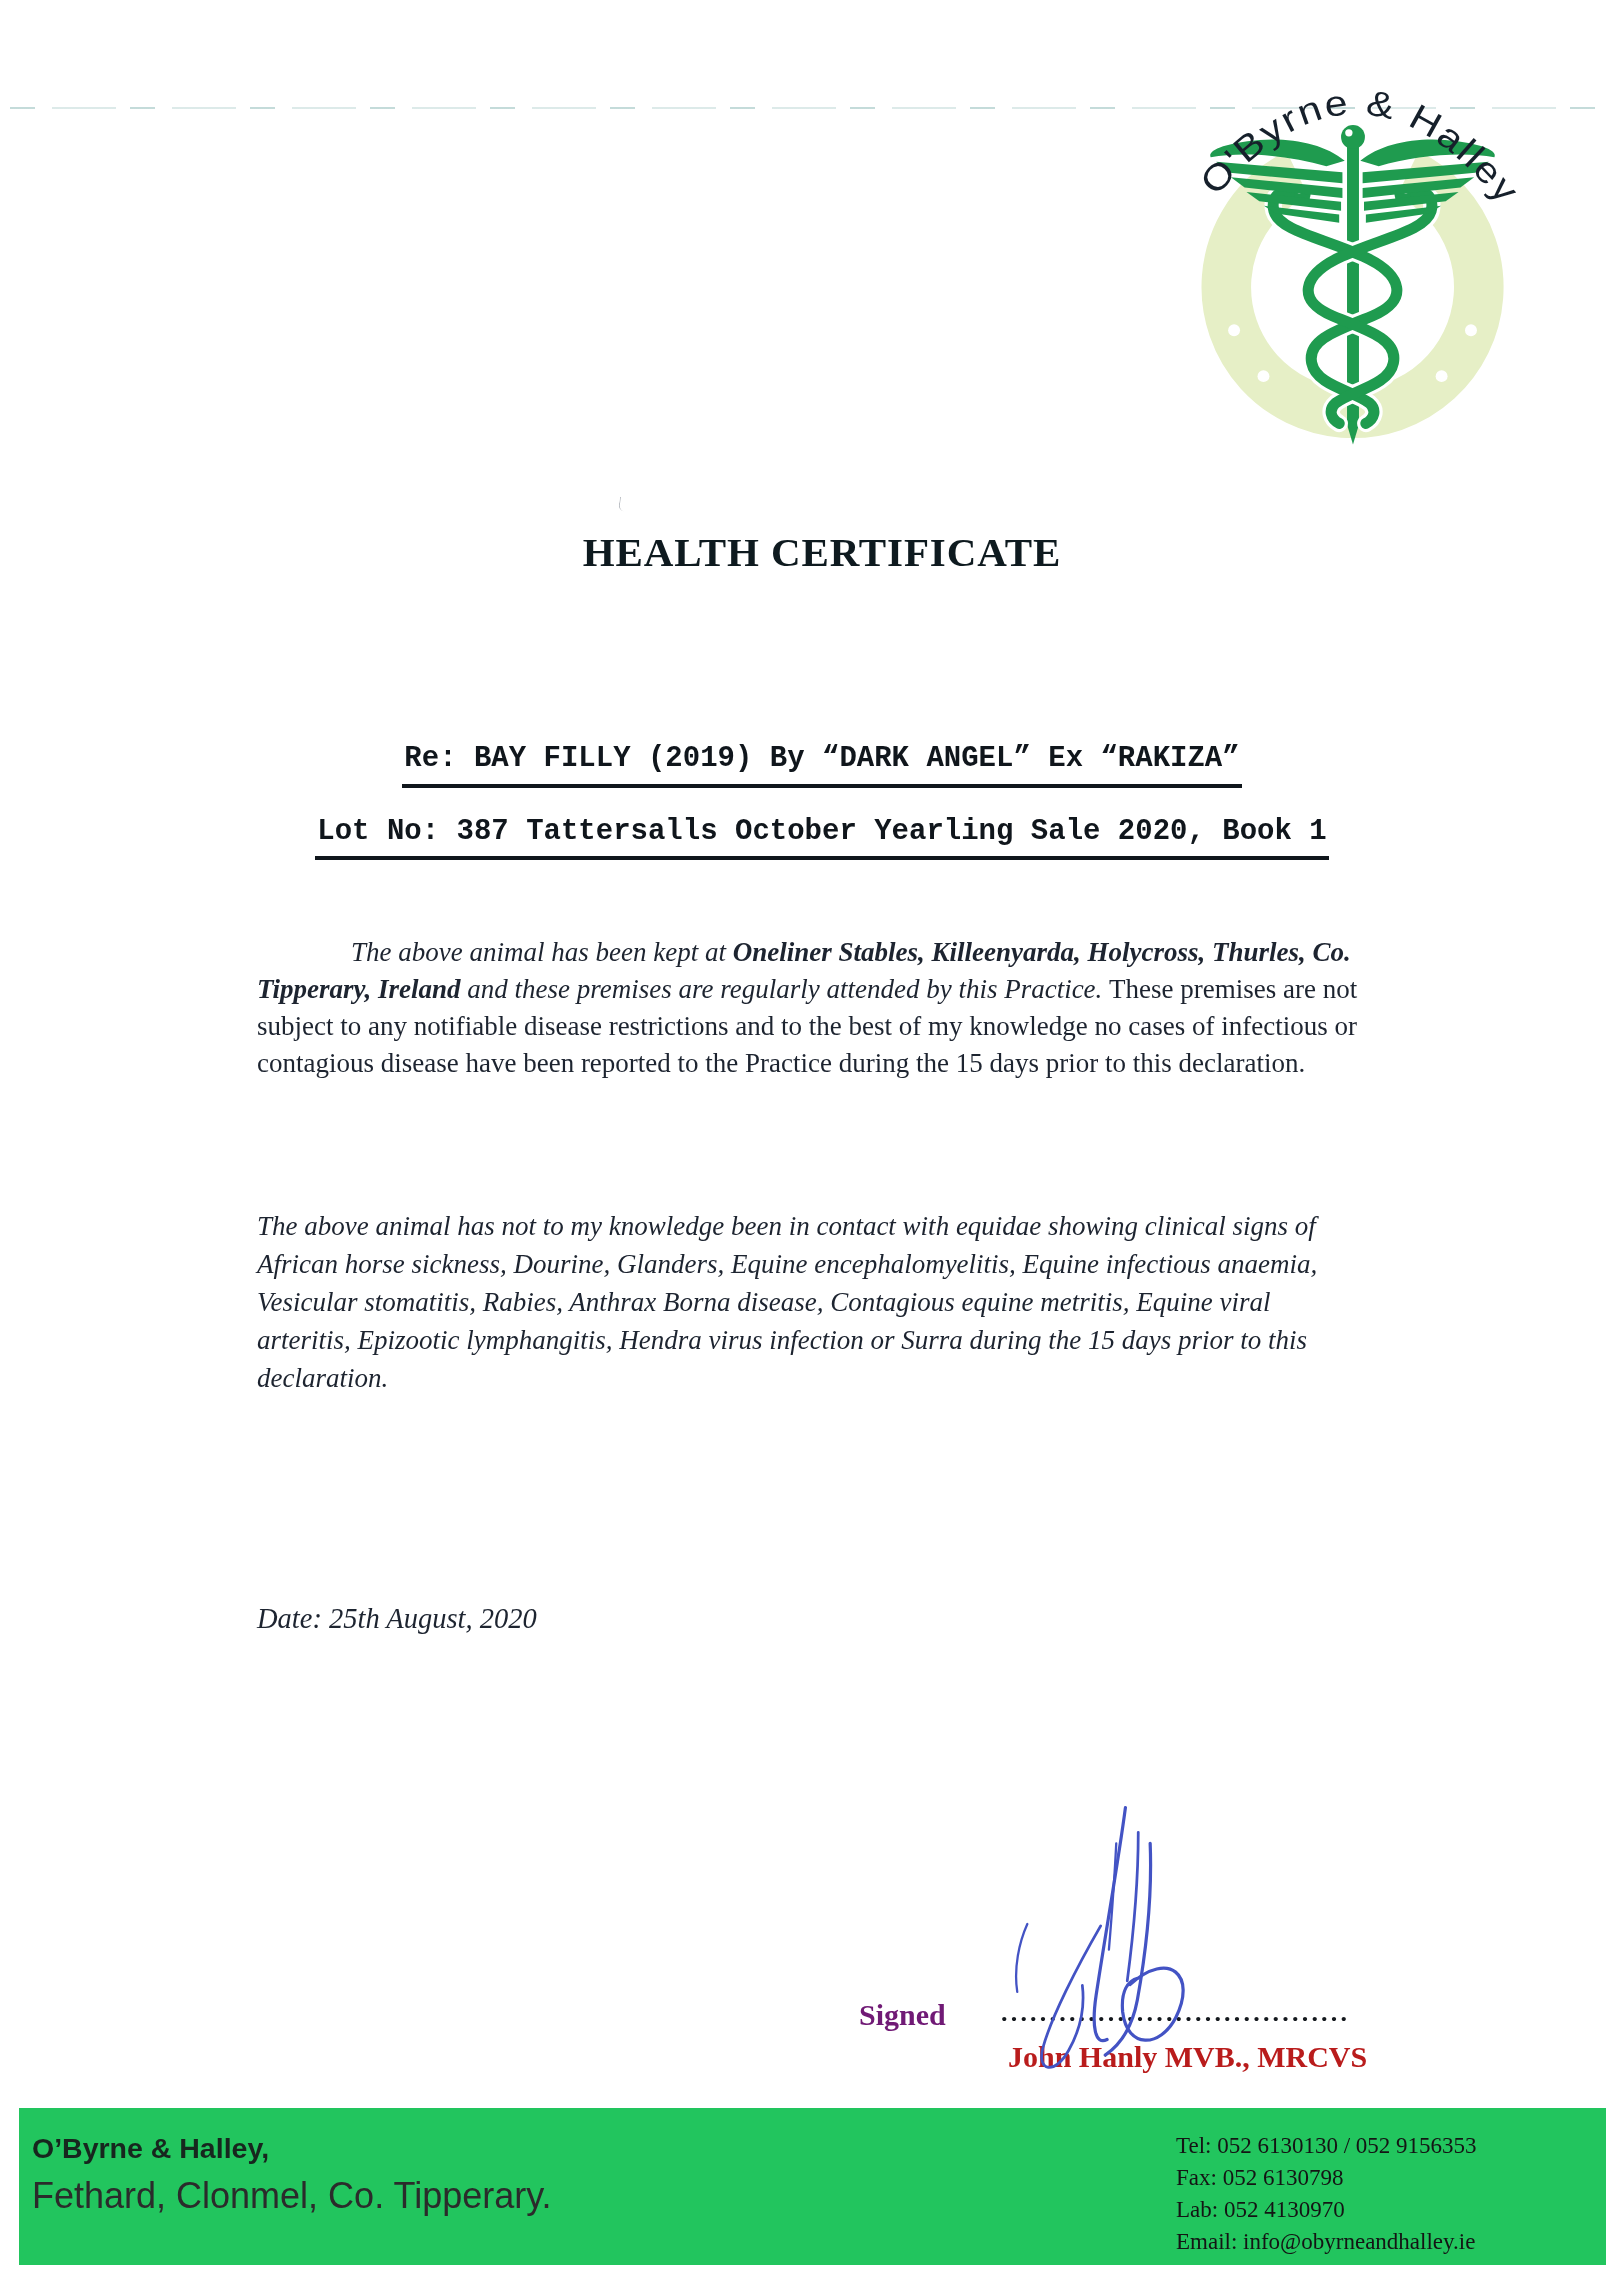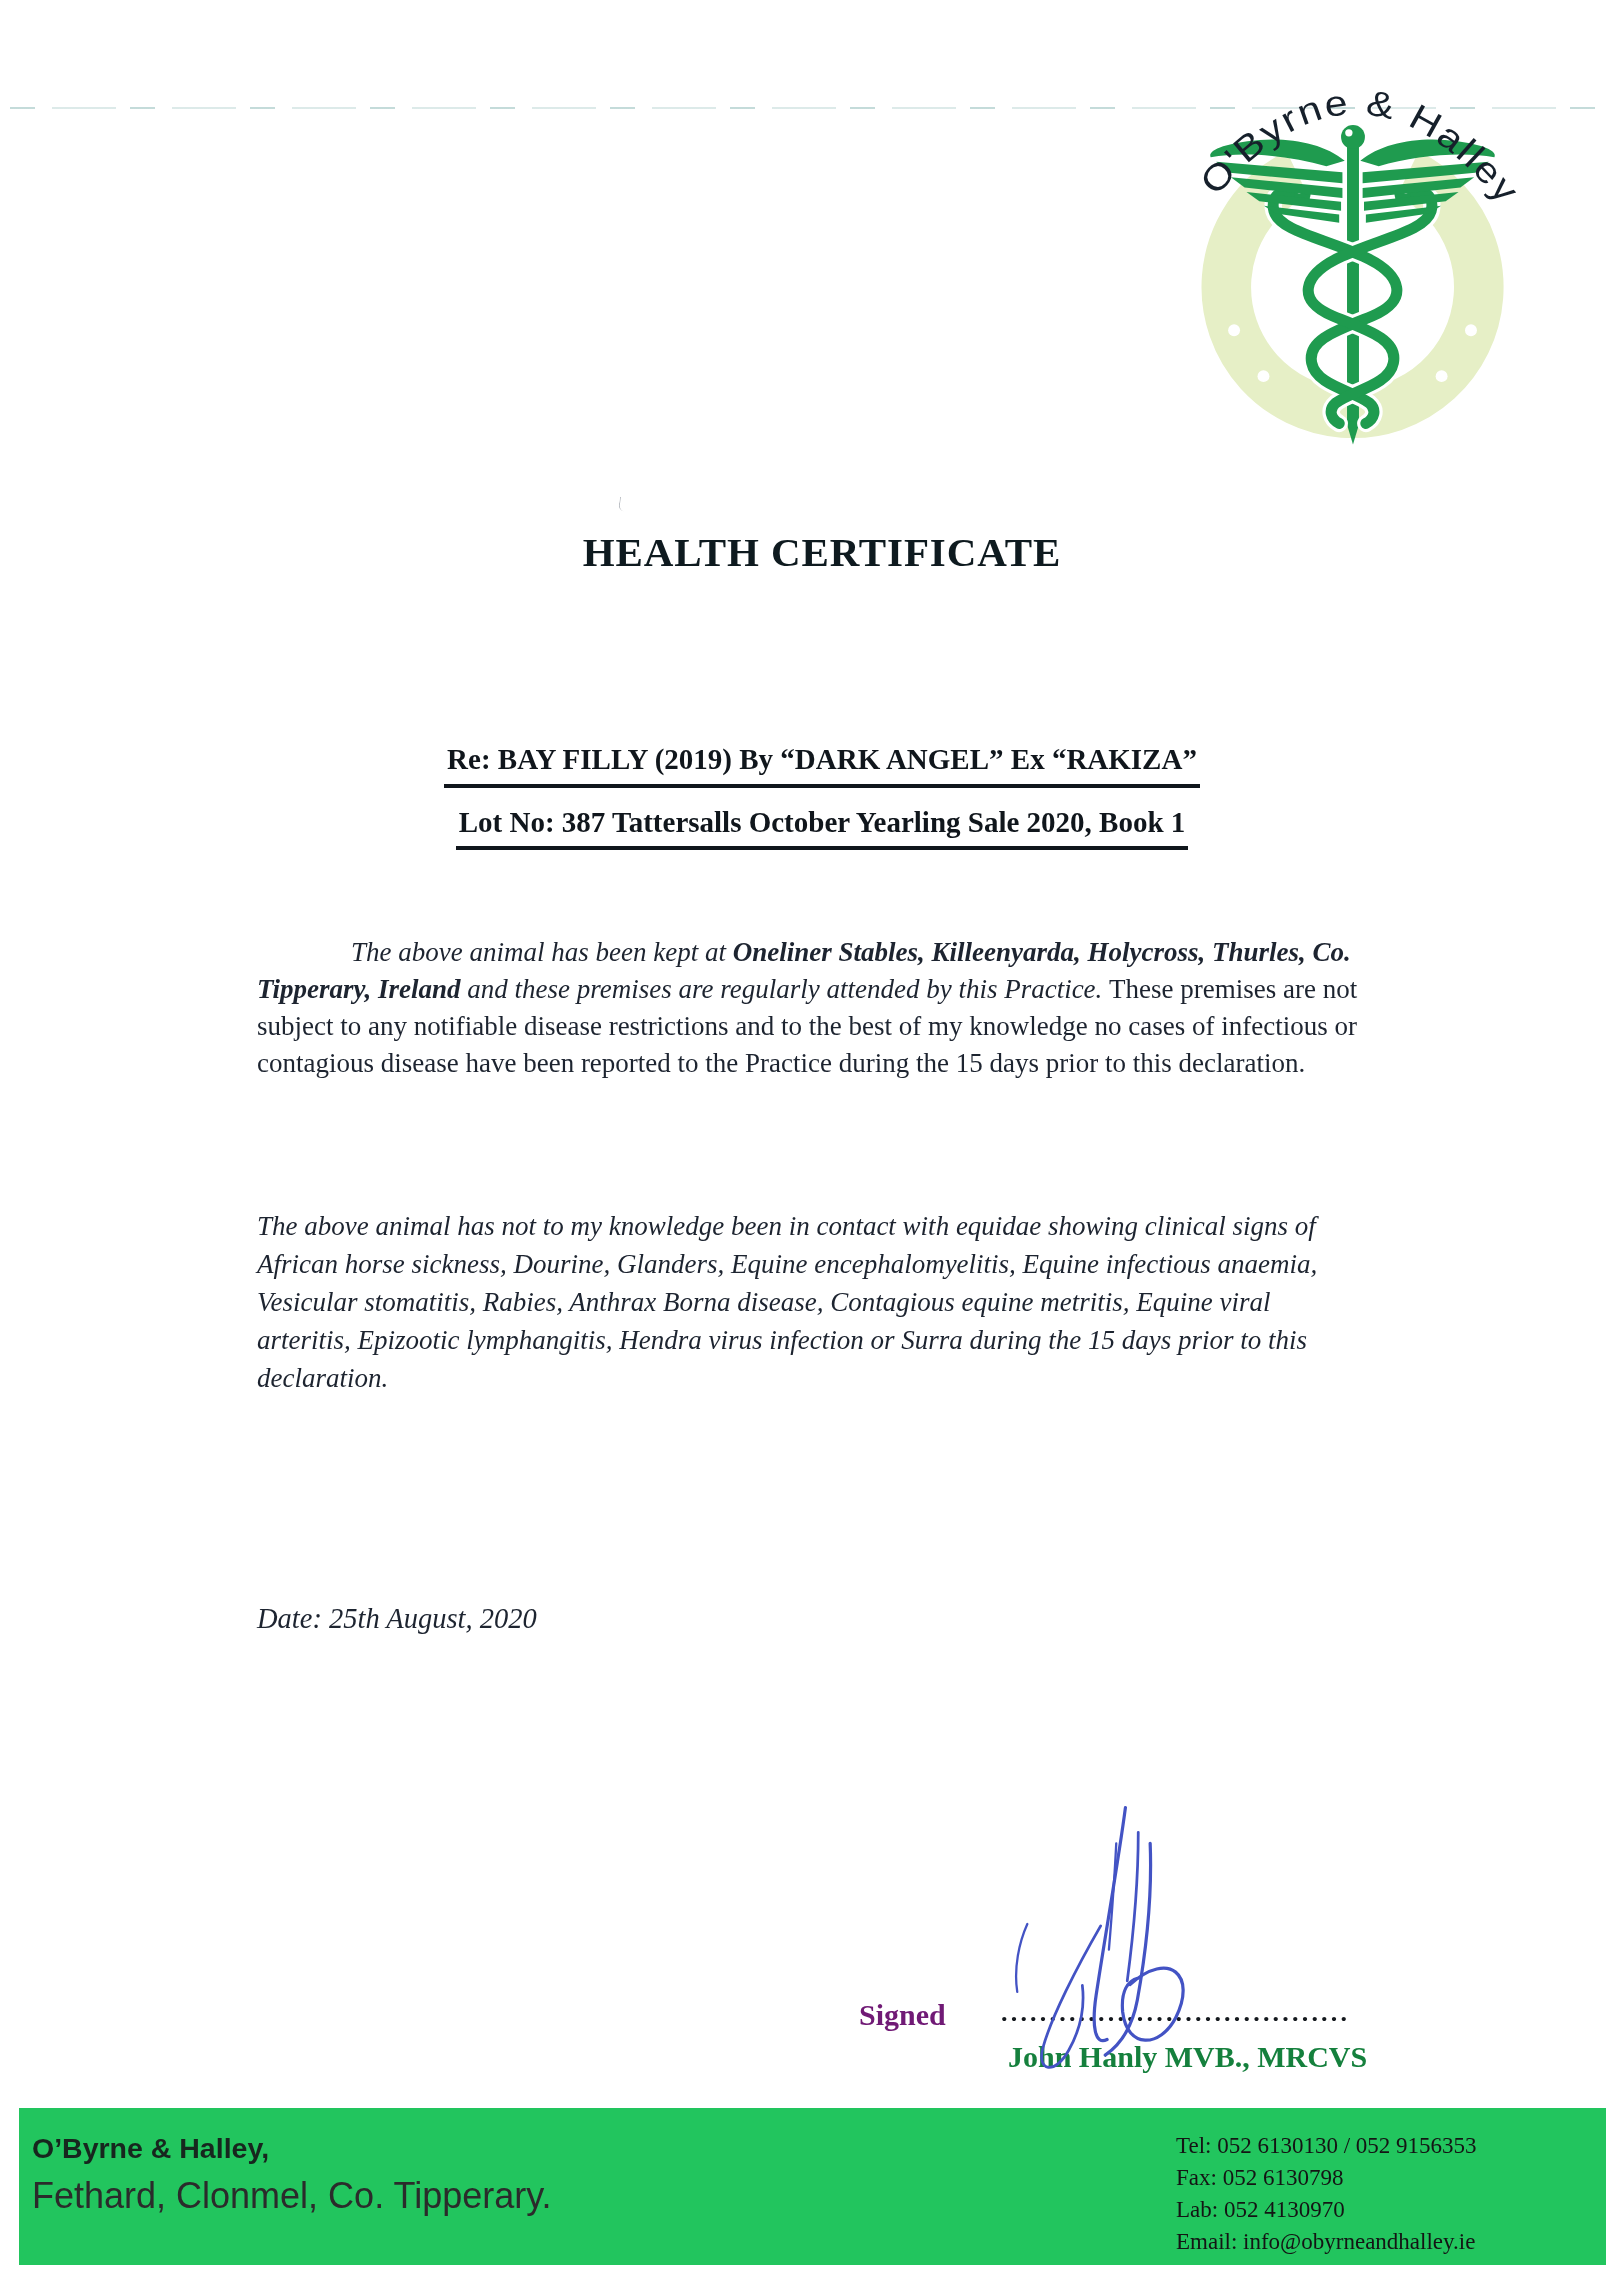--- a/index.html
+++ b/index.html
@@ -15,37 +15,37 @@
     border-left:1.8px solid #8d929b;border-radius:0 0 0 6.4px;opacity:.65;transform:rotate(8deg);}
 
   .logo{position:absolute;left:1184px;top:69px;width:349px;height:404px;}
 
   .title{position:absolute;left:193px;top:528px;width:1258px;margin:0;text-align:center;
     font-size:41px;font-weight:bold;letter-spacing:0.9px;color:#0e1a1f;}
 
   .subject{position:absolute;left:193px;top:738px;width:1258px;text-align:center;
     font-size:29px;font-weight:bold;color:#10161c;line-height:42px;}
   .subject .u{display:inline-block;padding:0 2.8px 3.7px 2.8px;border-bottom:4.1px solid #10161c;}
-  .subject .row{margin-bottom:13px;}
+  .subject .row{margin-bottom:23px;font-family:Liberation Mono, monospace;}
 
   .para{position:absolute;left:257px;width:1102px;margin:0;font-size:27px;}
   .para1{top:934px;line-height:37px;text-indent:94px;}
   .para2{top:1207px;line-height:38px;}
   .it{font-style:italic;}
   .bi{font-style:italic;font-weight:bold;}
   .rm{font-style:normal;}
 
   .date-line{position:absolute;left:257px;top:1603px;margin:0;font-size:28.5px;font-style:italic;}
 
   .signature-svg{position:absolute;left:987px;top:1788px;width:220px;height:294px;z-index:3;}
 
   .signed-label{position:absolute;left:859px;top:1998px;font-size:30px;font-weight:bold;color:#701a75;}
   .signed-dots{position:absolute;left:1001px;top:1998px;width:381px;font-size:26px;font-weight:bold;
     letter-spacing:3.2px;color:#14181d;white-space:nowrap;overflow:hidden;}
-  .signed-name{position:absolute;left:1008px;top:2040px;font-size:30px;font-weight:bold;color:#15803d;}
+  .signed-name{position:absolute;left:1008px;top:2040px;font-size:30px;font-weight:bold;color:#b91c1c;}
 
   .footer{position:absolute;left:19px;top:2108px;width:1587px;height:157px;background:#22c55e;}
   .f-name{position:absolute;left:13px;top:24px;font-family:"Liberation Sans", sans-serif;
     font-size:28.5px;font-weight:bold;color:#17261e;}
   .f-addr{position:absolute;left:13px;top:67px;font-family:"Liberation Sans", sans-serif;
     font-size:36px;color:#2b2b2b;}
   .f-contacts{position:absolute;left:1157px;top:22px;font-size:23px;line-height:32px;color:#141414;}
 </style>
 </head>
 <body>

